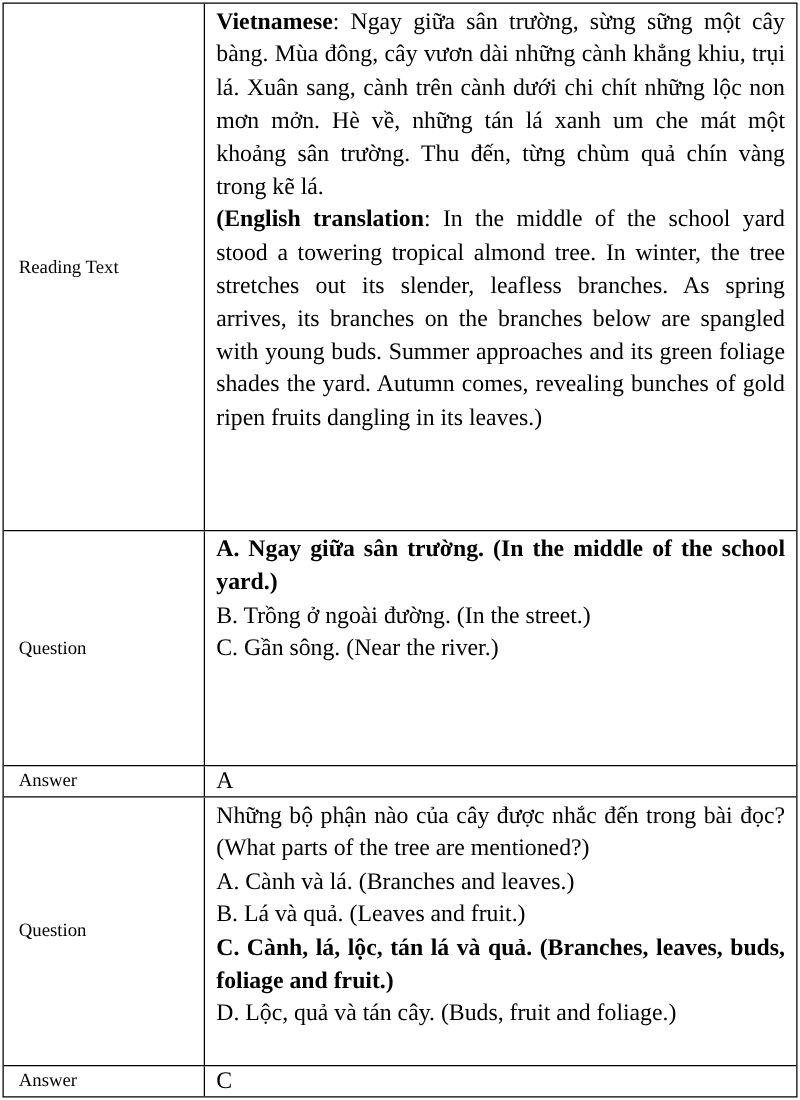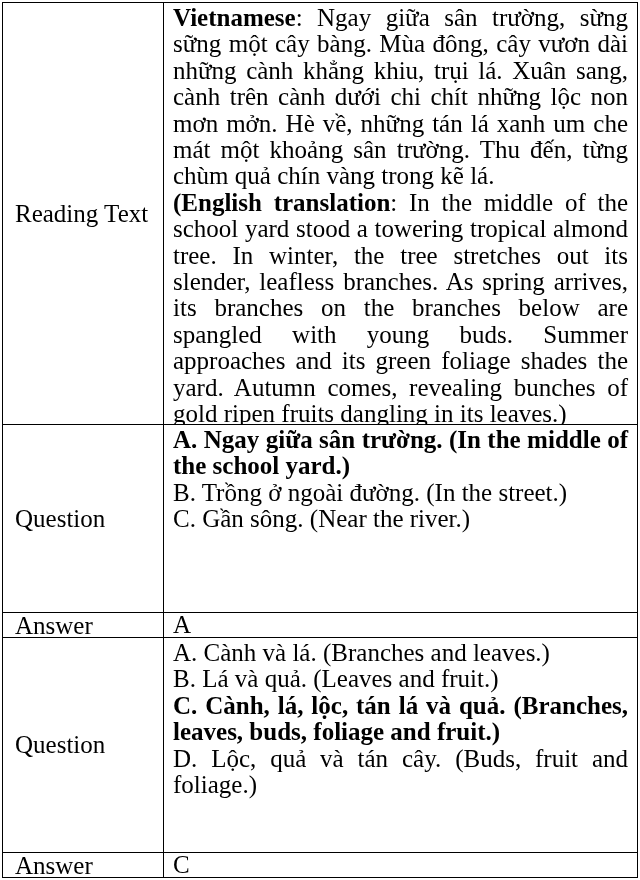--- a/index.html
+++ b/index.html
@@ -41,28 +41,28 @@
   .row:nth-child(5) { flex: 1 1 auto; }
 
   .label-cell {
     flex: 0 0 161px;
     width: 161px;
     border-right: 1px solid #000;
     display: flex;
     align-items: center;
     padding-left: 12px;
     padding-right: 4px;
-    font-size: 25px;
+    font-size: 15px;
     line-height: 24px;
   }
 
   .content-cell {
     flex: 1 1 auto;
     padding: 2px 9px 2px 9px;
-    font-size: 25px;
+    font-size: 19px;
     line-height: 26.4px;
     text-align: justify;
     overflow: hidden;
   }
 
   .row-answer .content-cell {
     padding-top: 0;
     line-height: 23px;
     text-align: left;
   }
@@ -96,20 +96,21 @@
     </div>
     <div class="row row-answer">
       <div class="label-cell">Answer</div>
       <div class="content-cell">
         <p class="para"><span class="seg-n">A</span></p>
       </div>
     </div>
     <div class="row row-question">
       <div class="label-cell">Question</div>
       <div class="content-cell">
+        <p class="para"><span class="seg-n">Những bộ phận nào của cây được nhắc đến trong bài đọc? </span><span class="seg-i">(What parts of the tree are mentioned?)</span></p>
         <p class="para"><span class="seg-n">A. Cành và lá. </span><span class="seg-i">(Branches and leaves.)</span></p>
         <p class="para"><span class="seg-n">B. Lá và quả. </span><span class="seg-i">(Leaves and fruit.)</span></p>
         <p class="para"><span class="seg-b">C. Cành, lá, lộc, tán lá và quả. </span><span class="seg-bi">(Branches, leaves, buds, foliage and fruit.)</span></p>
         <p class="para"><span class="seg-n">D. Lộc, quả và tán cây. </span><span class="seg-i">(Buds, fruit and foliage.)</span></p>
       </div>
     </div>
     <div class="row row-answer">
       <div class="label-cell">Answer</div>
       <div class="content-cell">
         <p class="para"><span class="seg-n">C</span></p>

